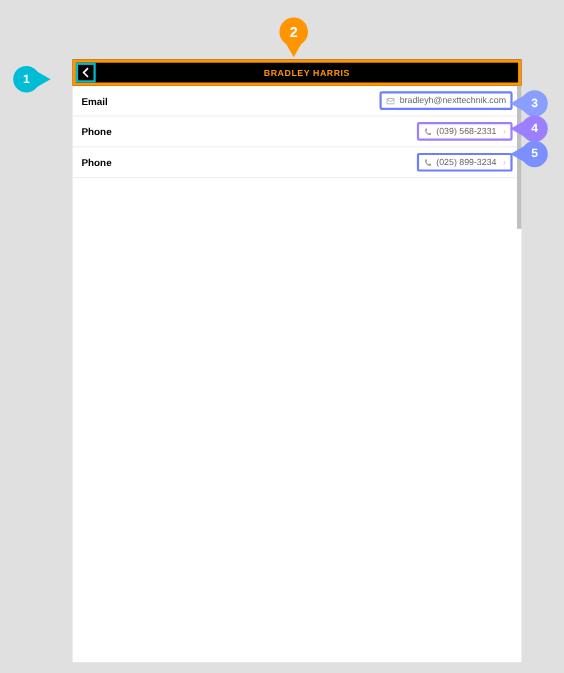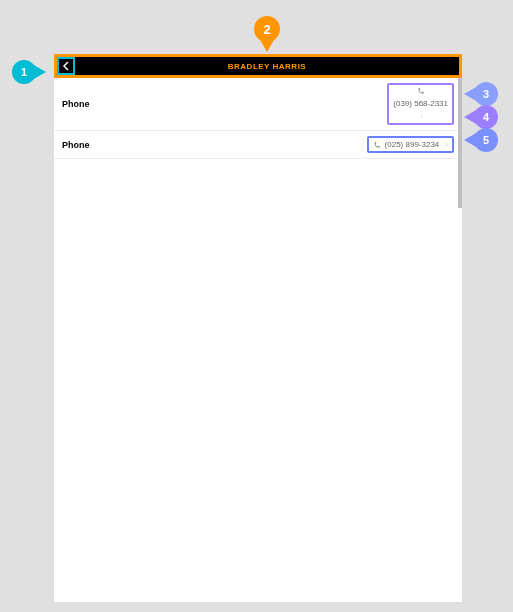--- a/index.html
+++ b/index.html
@@ -10,21 +10,21 @@
     }
     body {
       background: #e0e0e0;
       width: 513px;
       height: 612px;
       position: relative;
       overflow: hidden;
     }
     .container {
       position: absolute;
-      left: 54px;
+      left: 66px;
       top: 54px;
       width: 408px;
       height: 548px;
       background: #ffffff;
     }
     .header {
       background: #000000;
       height: 24px;
       display: flex;
       align-items: center;
@@ -71,21 +71,20 @@
       gap: 4px;
       padding: 2px 4px;
     }
     .row-value.hl-blue {
       border: 2px solid #6b7fff;
       border-radius: 2px;
     }
     .row-value.hl-purple {
       border: 2px solid #9c7fff;
       border-radius: 2px;
-      flex-direction: column;
     }
     .row-value svg {
       width: 8px;
       height: 8px;
     }
     .row-value .chev {
       color: #cccccc;
       font-size: 8px;
       margin-left: 2px;
     }
@@ -208,20 +207,30 @@
 <div class="container">
   <div class="header">
     <div class="back-btn">
       <svg viewBox="0 0 10 10">
         <path d="M 7 1 L 3 5 L 7 9" stroke="#ffffff" stroke-width="1.5" fill="none"></path>
       </svg>
     </div>
     <div class="title">BRADLEY HARRIS</div>
   </div>
 
+  <div class="row">
+    <div class="row-label">Email</div>
+    <div class="row-value hl-blue">
+      <svg viewBox="0 0 10 10">
+        <rect x="1" y="2" width="8" height="6" rx="0.5" fill="none" stroke="#999" stroke-width="0.8"></rect>
+        <path d="M1 3 L5 5.5 L9 3" fill="none" stroke="#999" stroke-width="0.8"></path>
+      </svg>
+      <span>bradleyh@nexttechnik.com</span>
+    </div>
+  </div>
 
   <div class="row">
     <div class="row-label">Phone</div>
     <div class="row-value hl-purple">
       <svg viewBox="0 0 10 10">
         <path d="M2 2 Q2 1 3 1 L3.5 1 Q4 1 4 2 L4 3 Q4 3.5 3.5 3.5 Q3 4 4 5.5 Q5 7 6 6.5 Q6 6 6.5 6 L8 6 Q8.5 6 8.5 6.5 L8.5 7.5 Q8.5 8.5 7.5 8.5 Q4 8.5 2.5 5.5 Q1.5 3.5 2 2 Z" fill="#999"></path>
       </svg>
       <span>(039) 568-2331</span>
       <span class="chev">›</span>
     </div>

